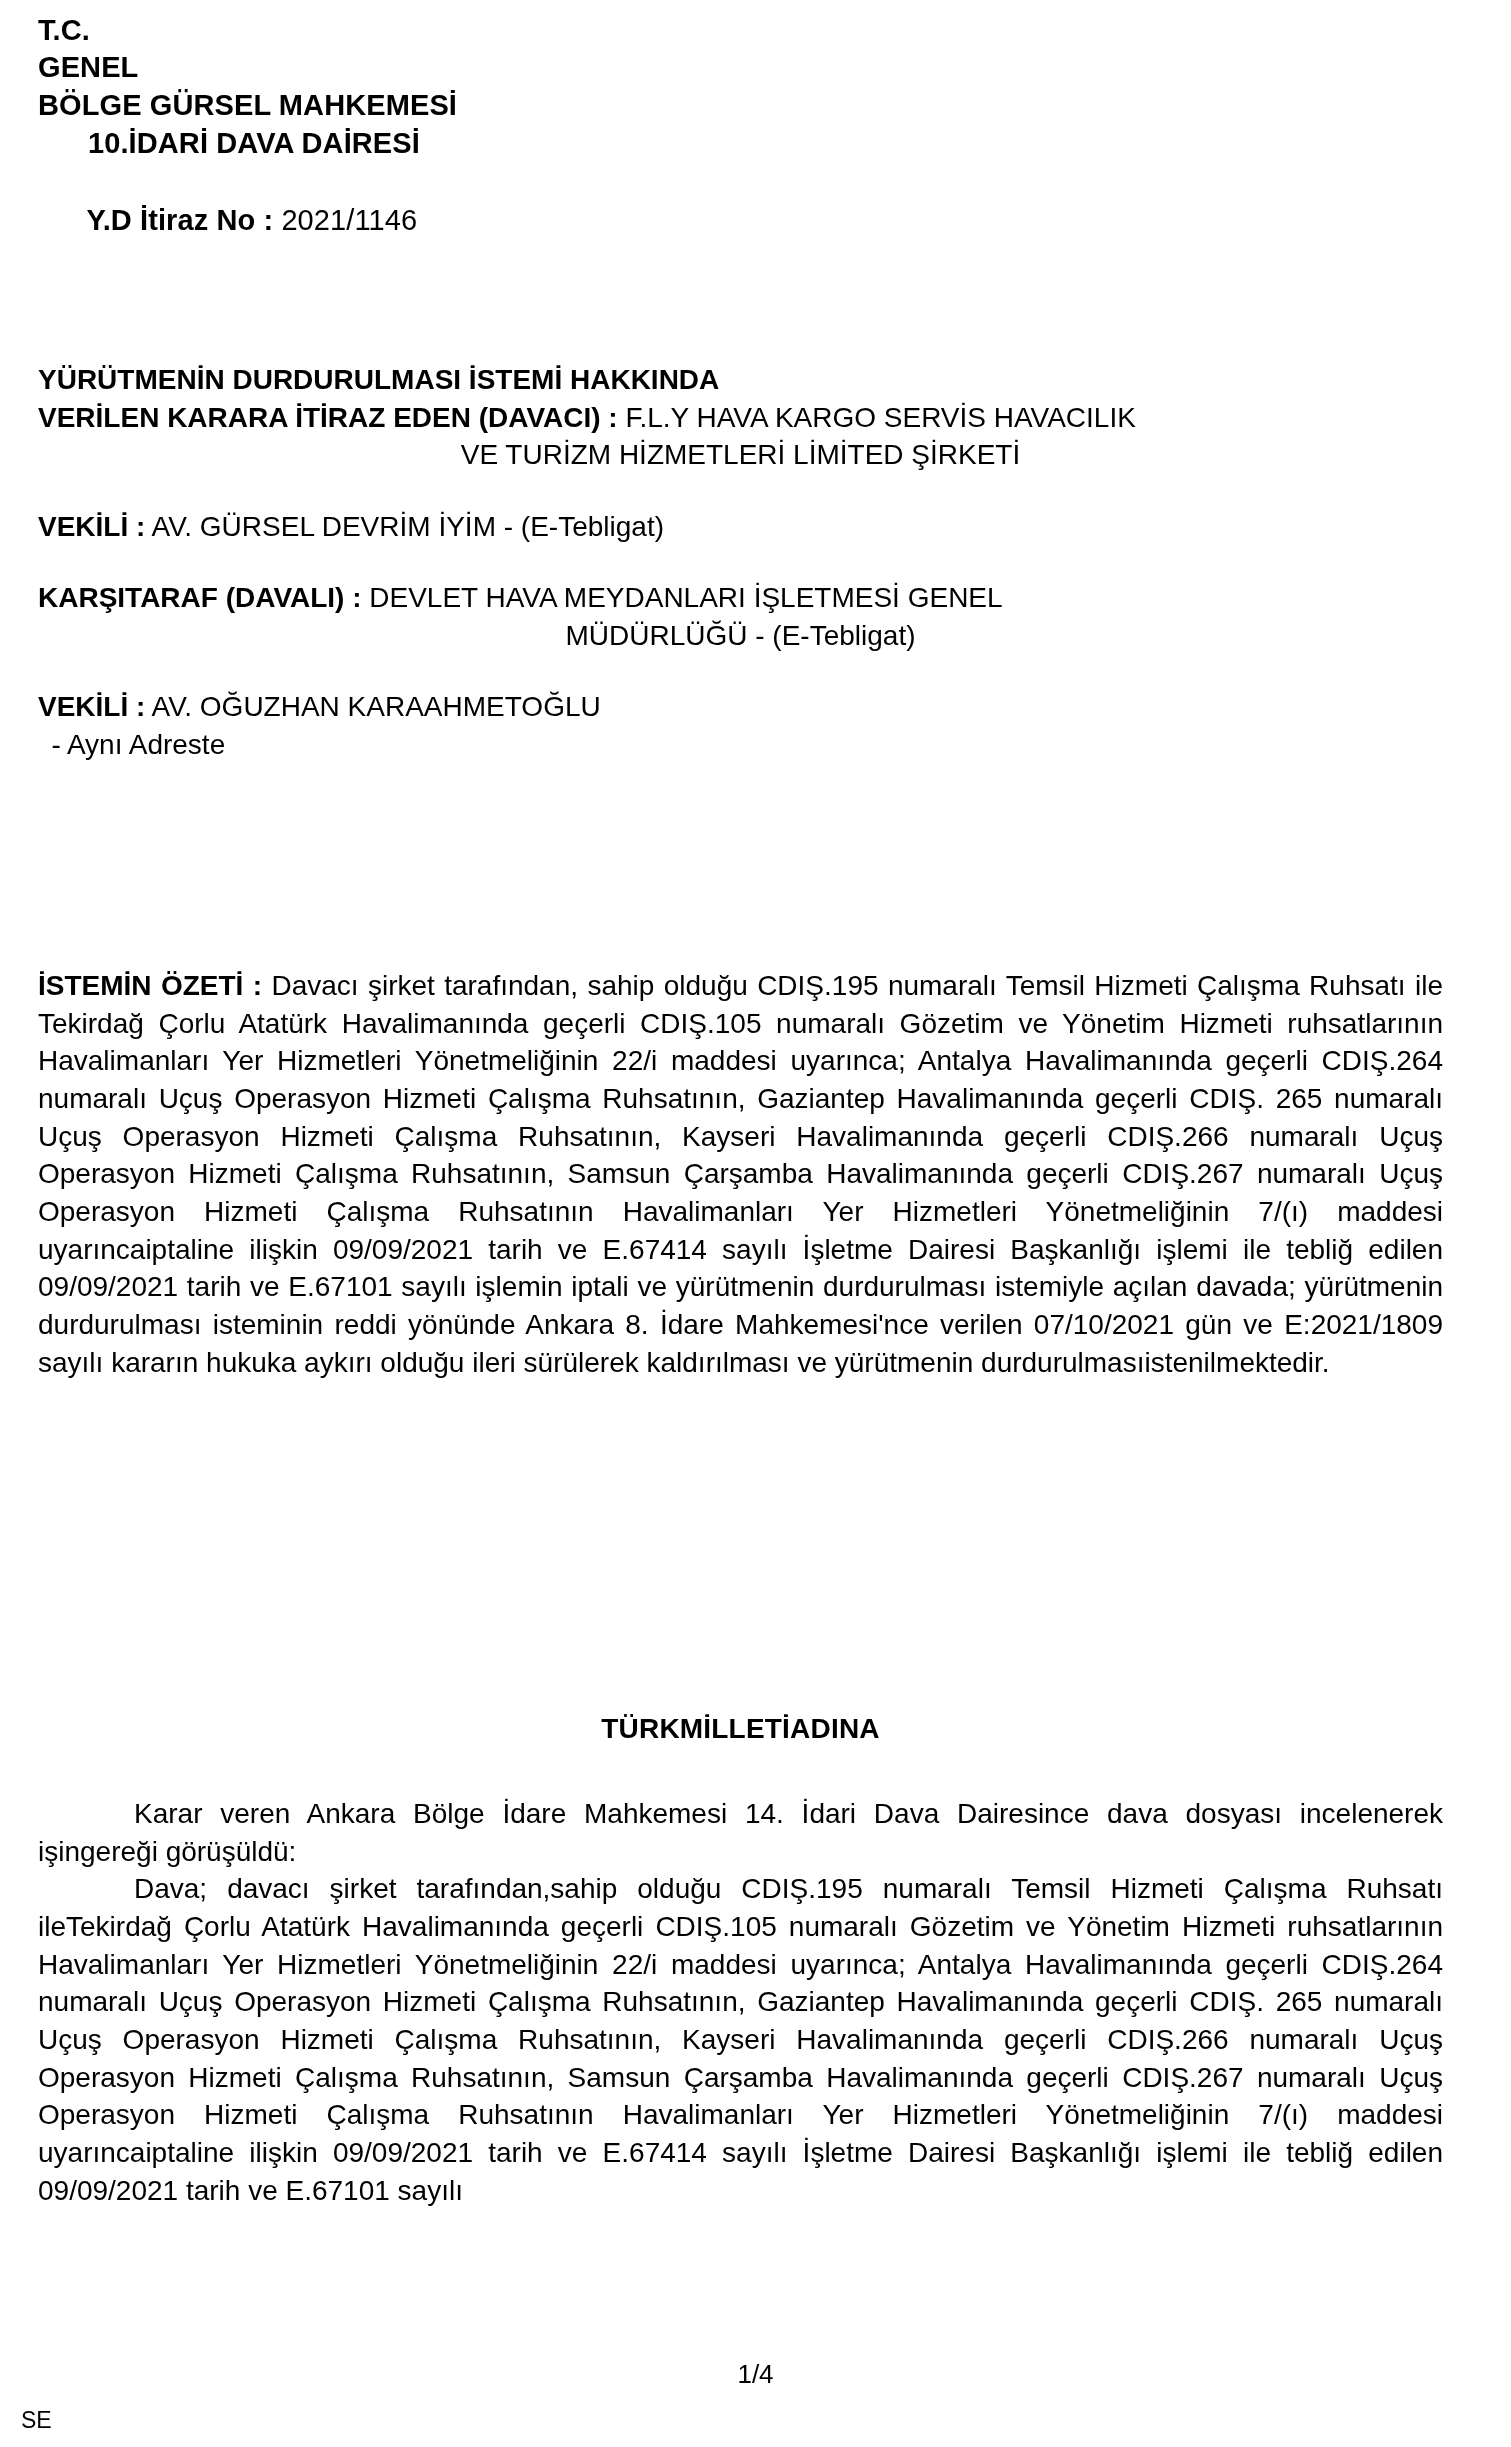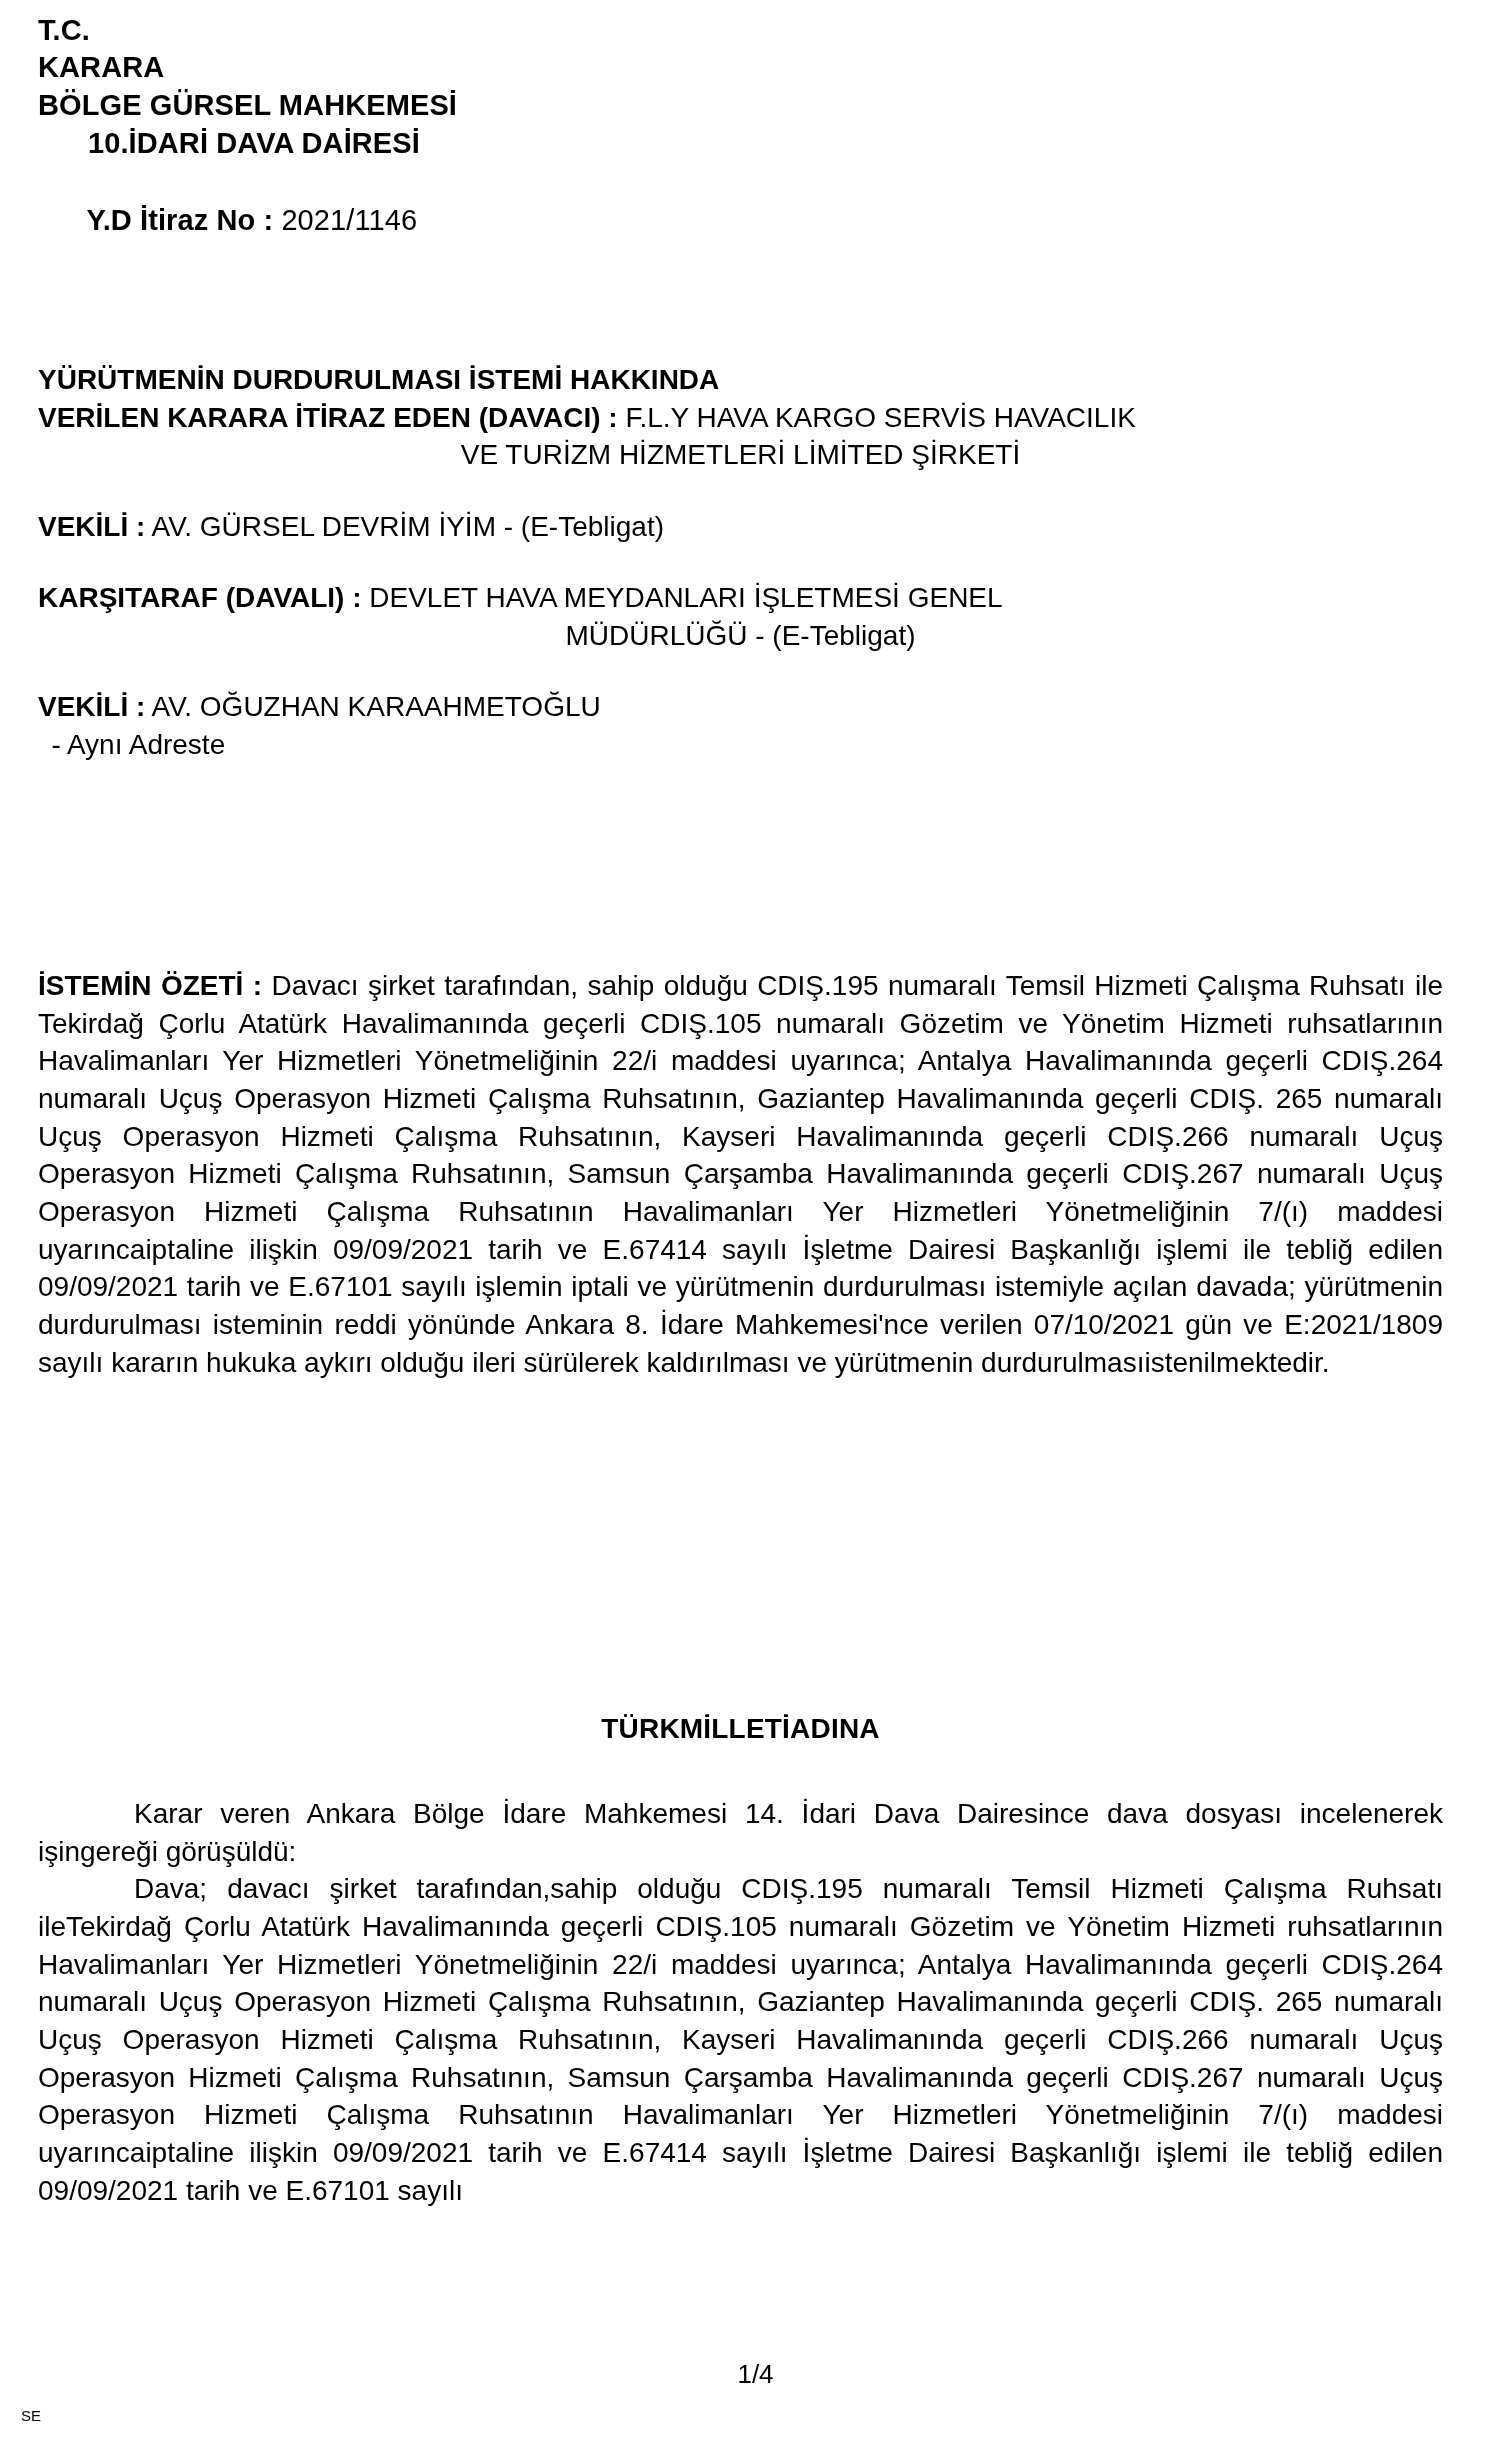--- a/index.html
+++ b/index.html
@@ -107,31 +107,31 @@
     left: 0;
     right: 0;
     top: 2359px;
     text-align: center;
     font-size: 26px;
   }
   .footer-mark {
     position: absolute;
     left: 21px;
     top: 2407px;
-    font-size: 15px;
+    font-size: 23px;
   }
 </style>
 </head>
 <body>
 
 <div class="page">
 
   <div class="header">
     <div class="hline">T.C.</div>
-    <div class="hline">KARARA</div>
+    <div class="hline">GENEL</div>
     <div class="hline">BÖLGE GÜRSEL MAHKEMESİ</div>
     <div class="hline indent-1">10.İDARİ DAVA DAİRESİ</div>
     <div class="hline case-no">
       <span class="case-label">Y.D İtiraz No</span><span class="case-label"> : </span><span class="case-value">2021/1146</span>
     </div>
   </div>
 
   <div class="parties">
 
     <div class="party-row">

